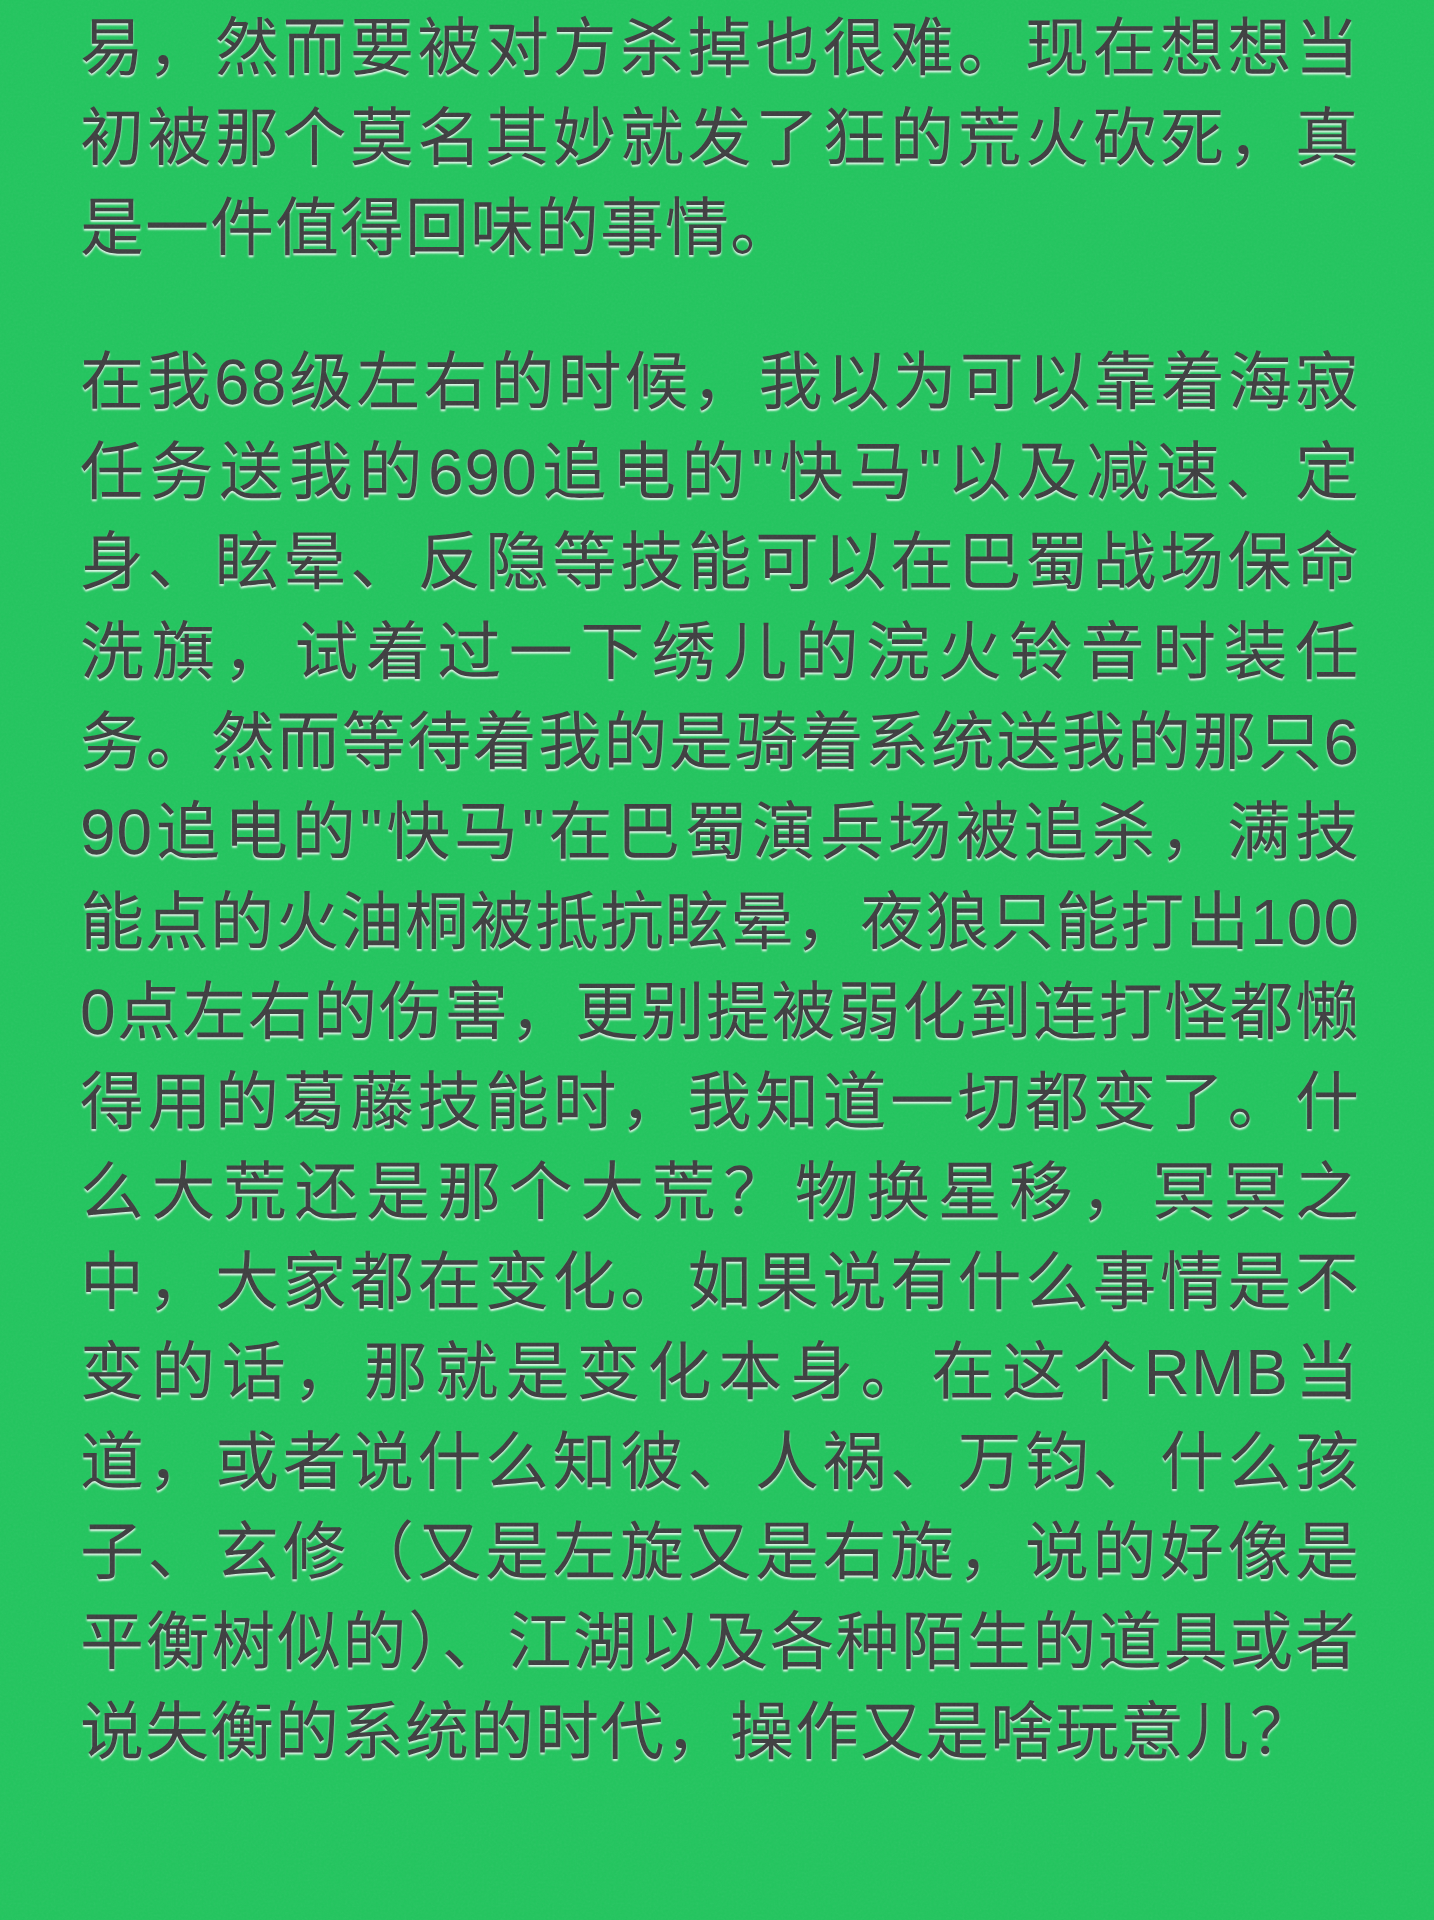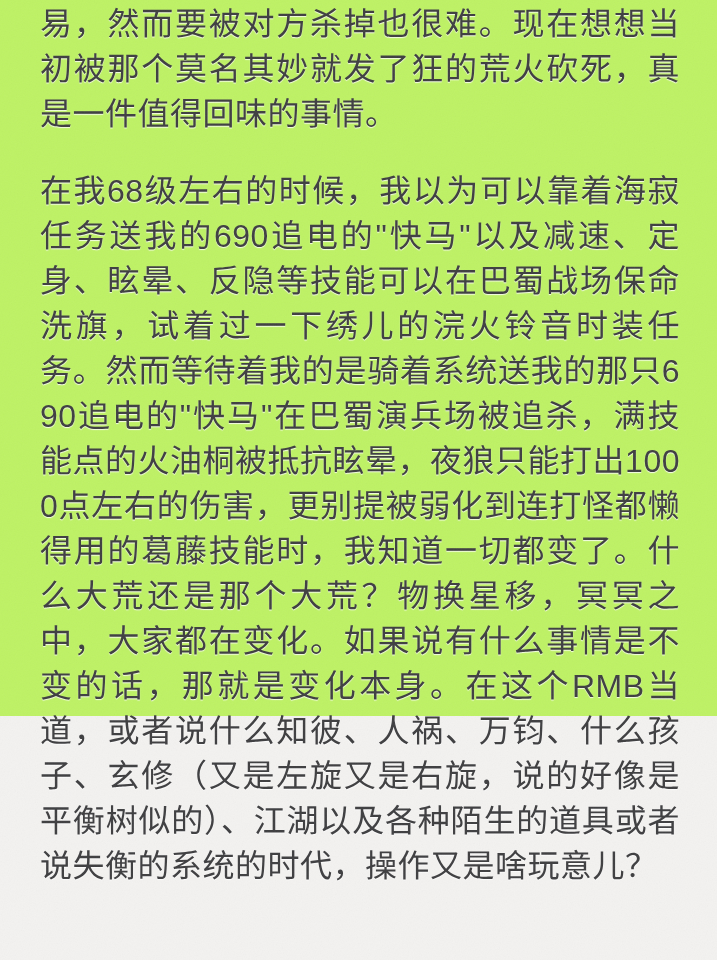--- a/index.html
+++ b/index.html
@@ -9,22 +9,22 @@
   body {
     width: 717px;
     height: 960px;
     overflow: hidden;
     background: #f3f2f0;
     font-family: "Liberation Sans", sans-serif;
   }
   .page {
     position: relative;
     width: 717px;
-    height: 716px;
-    background: #bef264;
+    height: 960px;
+    background: #22c55e;
   }
   .paper-texture {
     position: absolute;
     top: 0;
     left: 0;
     width: 717px;
     height: 960px;
     pointer-events: none;
   }
   .content {

